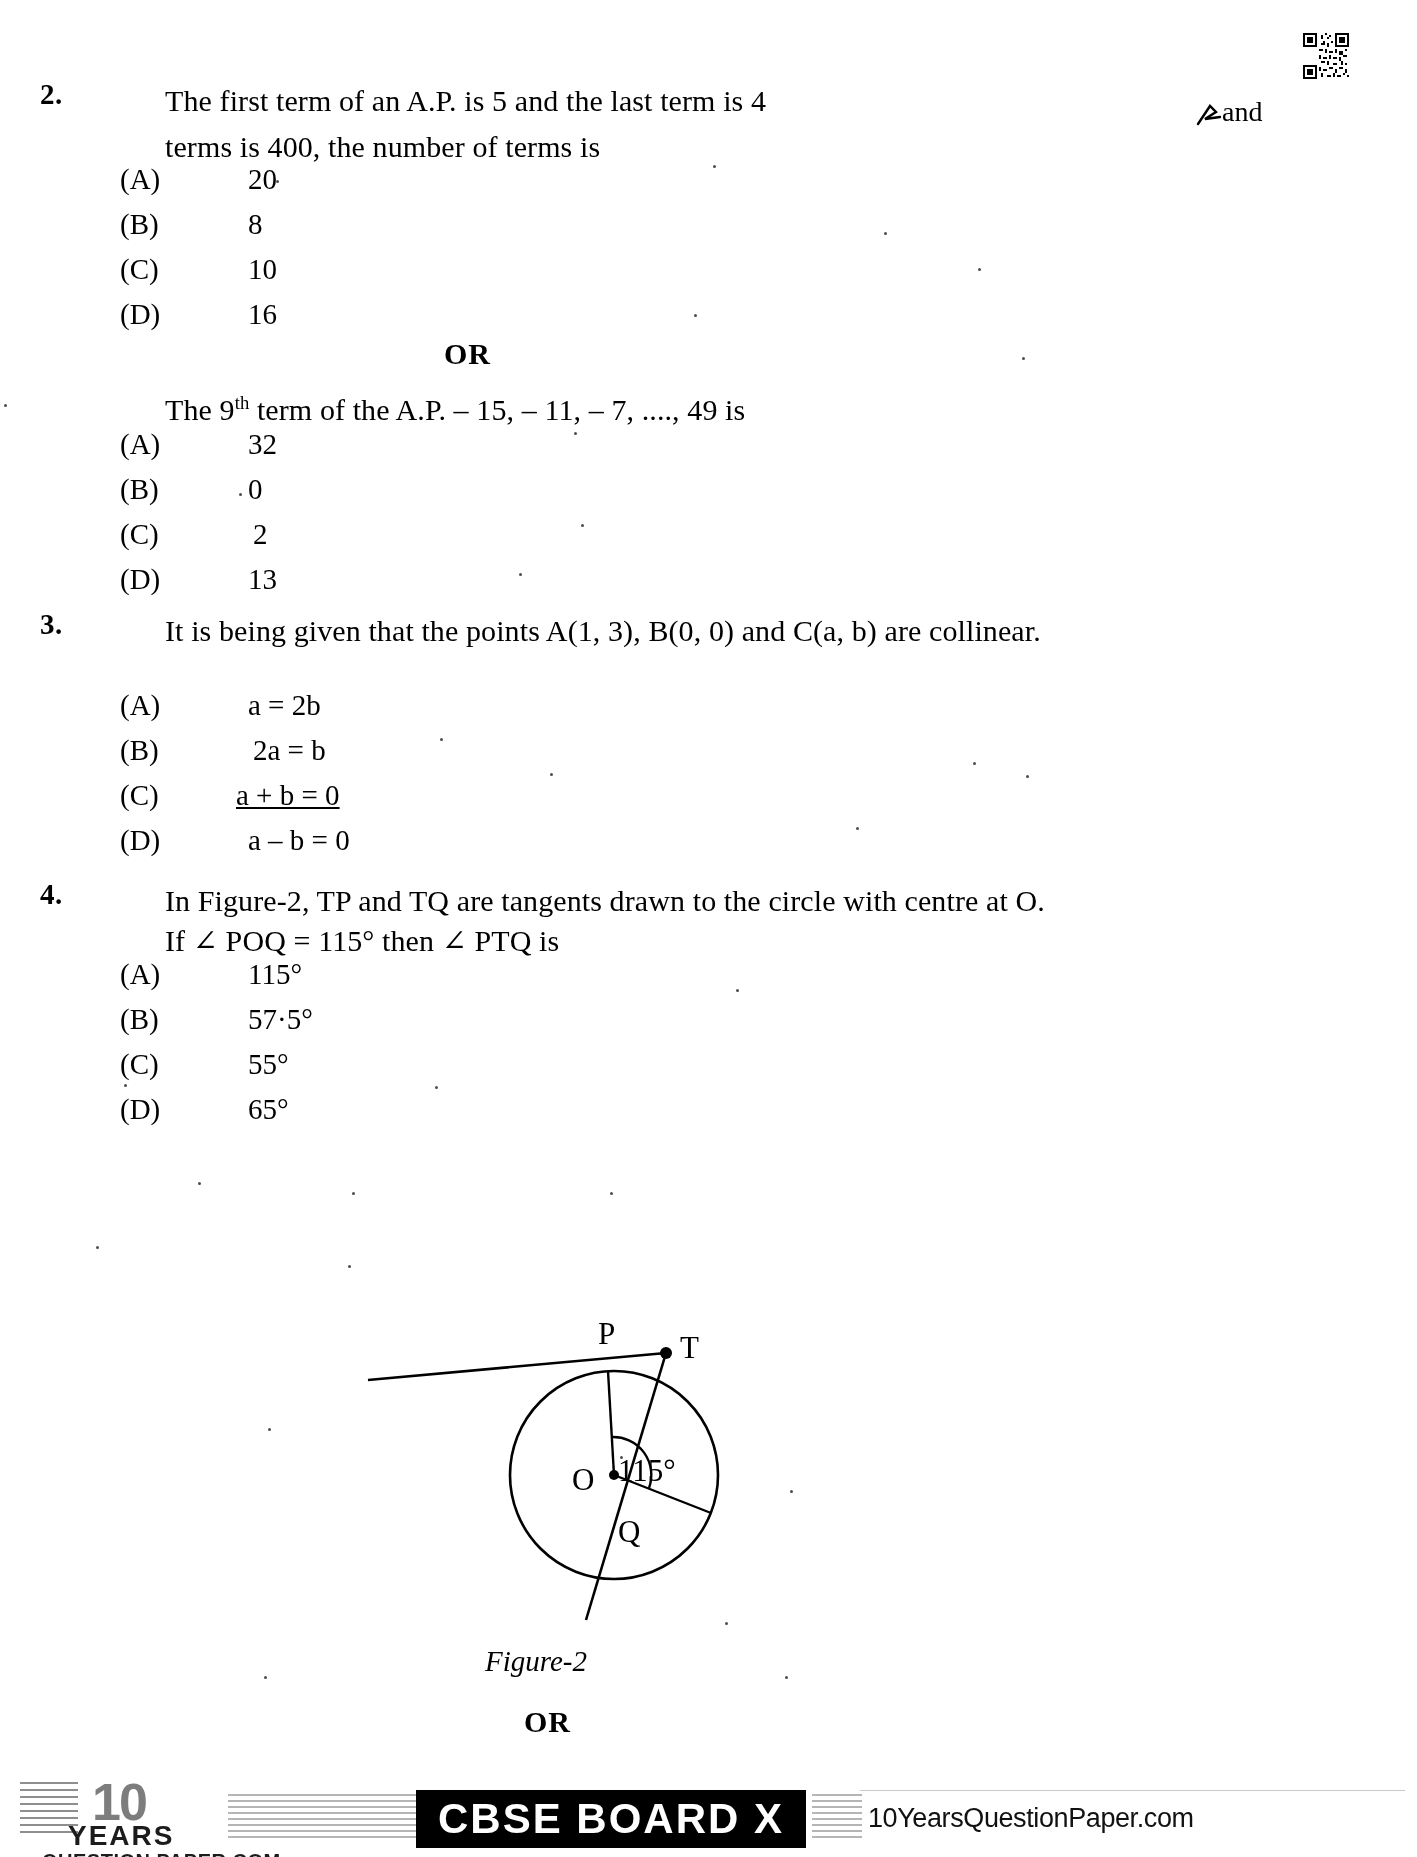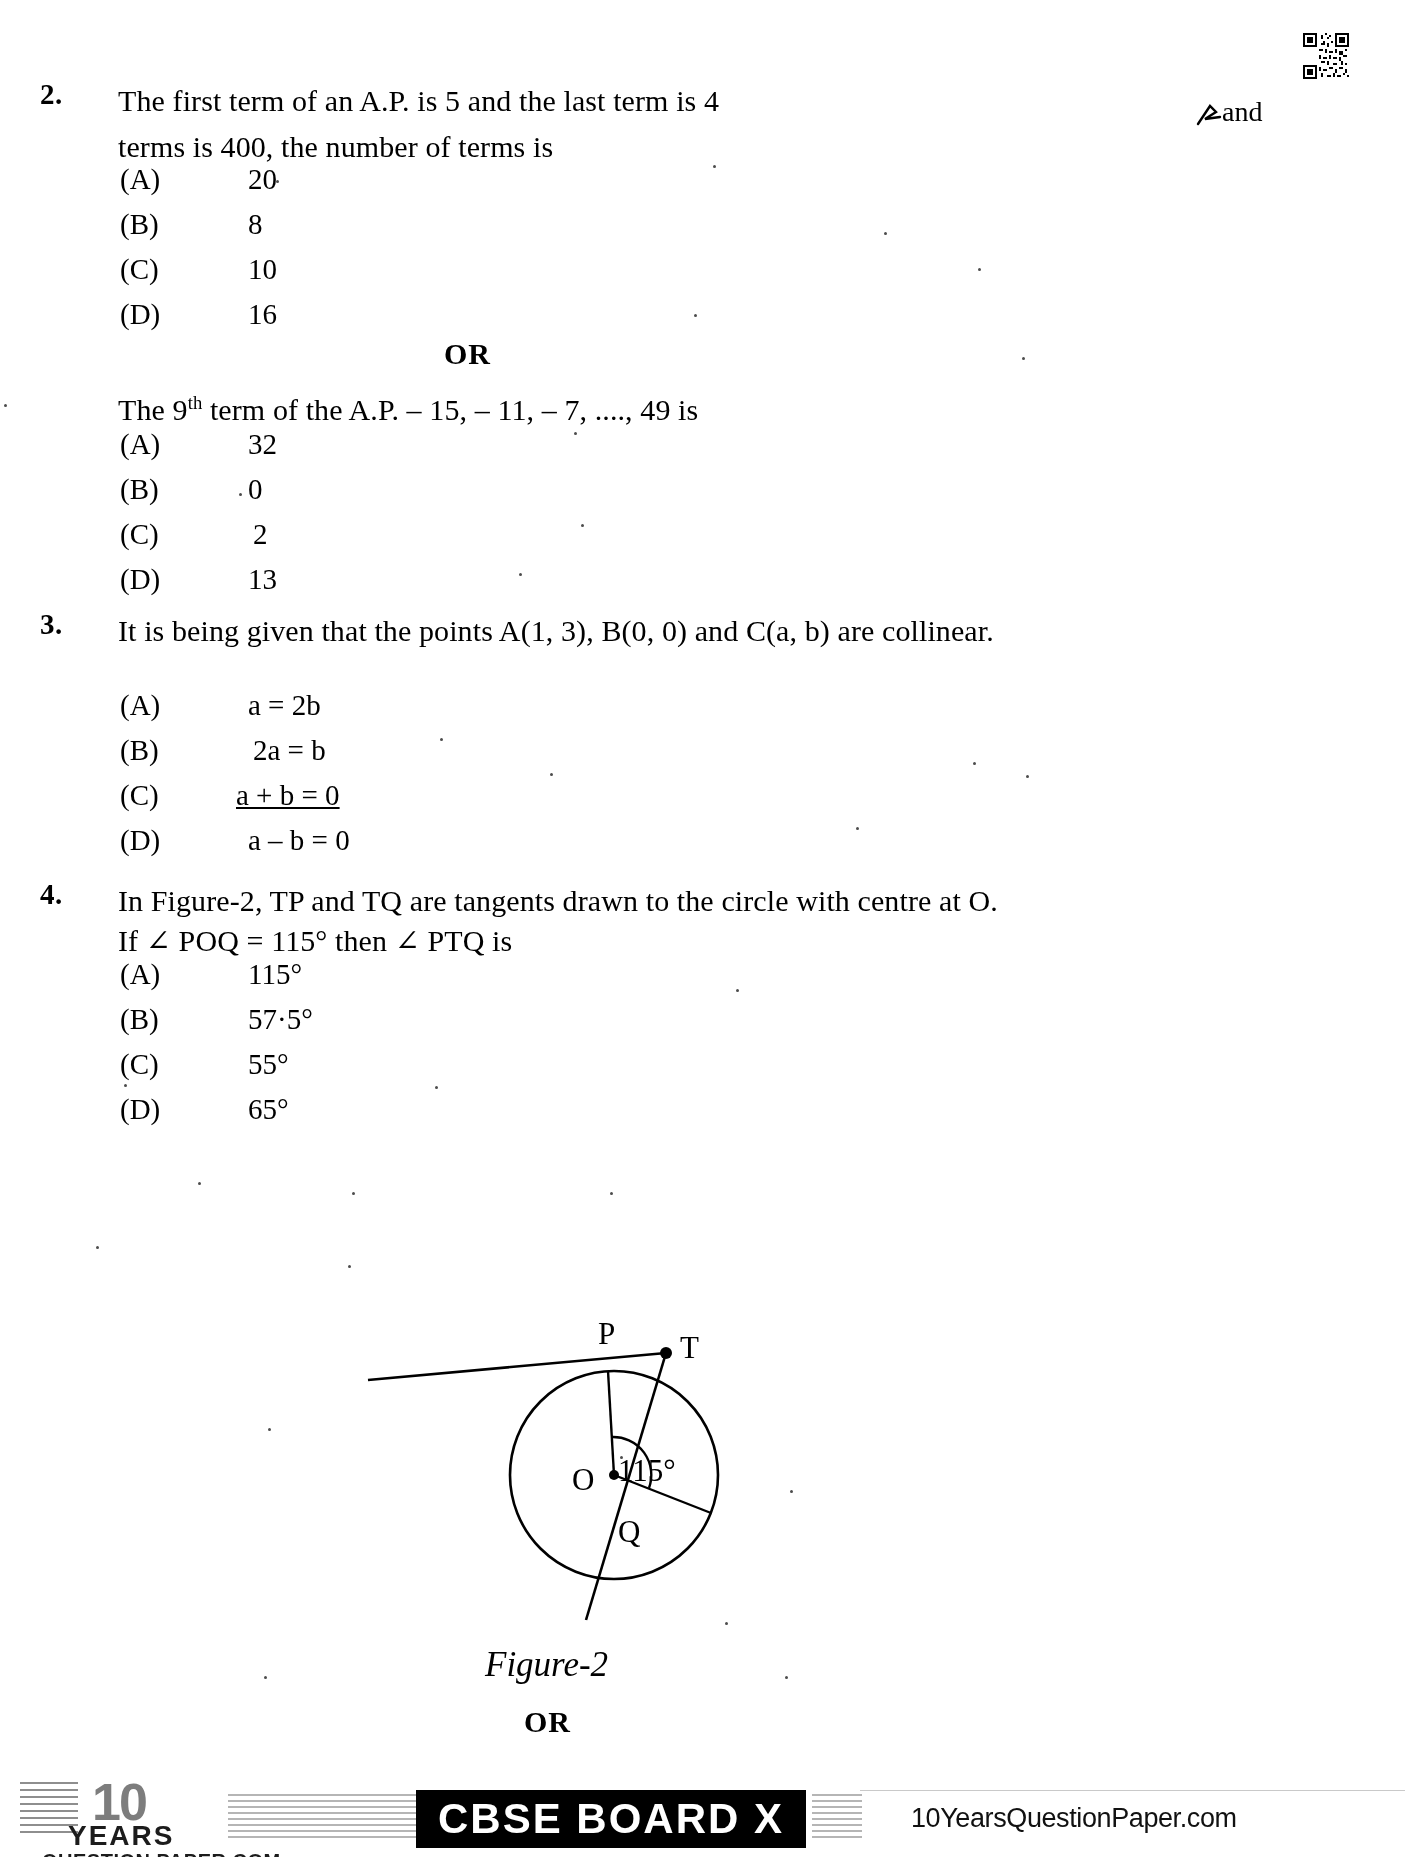--- a/index.html
+++ b/index.html
@@ -30,39 +30,40 @@
     font-size: 29px;
     font-weight: bold;
     letter-spacing: 0.5px;
   }
   .qtext {
     position: absolute;
     font-size: 30px;
     line-height: 46px;
     letter-spacing: 0.1px;
     white-space: nowrap;
+    margin-left: 47px;
   }
   .opt-label {
     position: absolute;
     font-size: 29px;
   }
   .opt-value {
     position: absolute;
     font-size: 29px;
     margin-left: 40px;
   }
   .centered-or {
     position: absolute;
     font-size: 30px;
     font-weight: bold;
     letter-spacing: 1px;
   }
   .fig-caption {
     position: absolute;
-    font-size: 35px;
+    font-size: 29px;
     font-style: italic;
     font-family: "Liberation Serif", "DejaVu Serif", serif;
   }
   sup.ord {
     font-size: 0.62em;
     vertical-align: super;
     line-height: 0;
   }
 
   
@@ -181,21 +182,21 @@
   }
   .f-stripe-right {
     position: absolute;
     left: 812px;
     top: 26px;
     width: 50px;
     height: 50px;
   }
   .f-site {
     position: absolute;
-    left: 911px;
+    left: 868px;
     top: 35px;
     font-family: "Liberation Sans", sans-serif;
     font-size: 27px;
     color: #111111;
     letter-spacing: -0.4px;
     text-align: right;
   }
   .f-hair {
     position: absolute;
     left: 860px;

